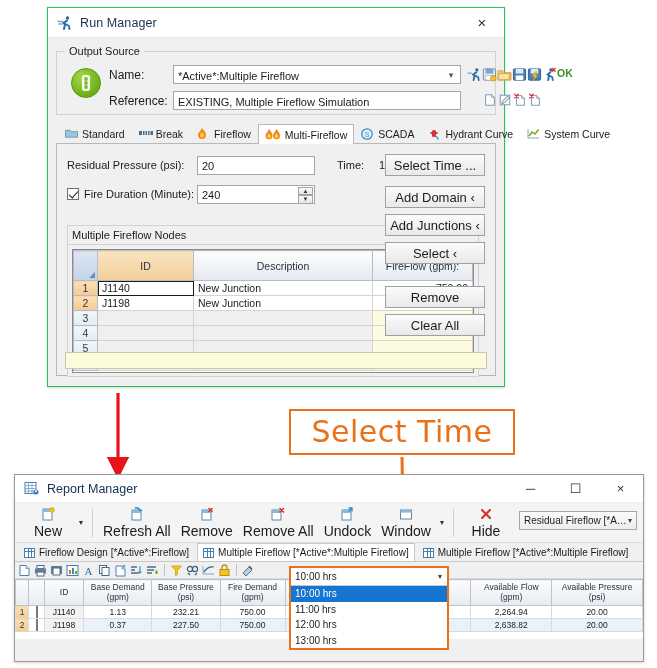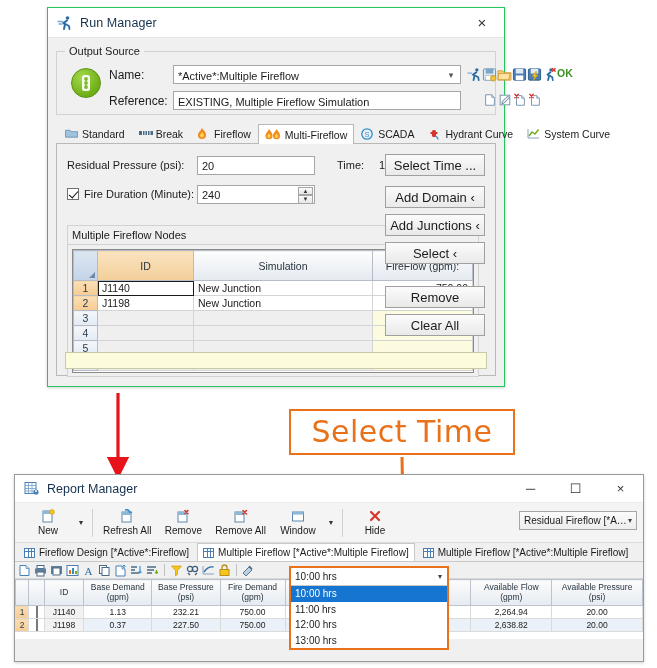--- a/index.html
+++ b/index.html
@@ -180,21 +180,21 @@
 
   .ribbon{
     height:40px; background:#f4f4f4; border-bottom:1px solid #dcdcdc;
     display:flex; align-items:center; padding:0 6px; position:relative;
   }
   .rb-item{
     display:flex; flex-direction:column; align-items:center; justify-content:center;
     min-width:54px; height:38px; cursor:pointer; padding:0 5px;
   }
   .rb-ic{ width:16px;height:15px; position:relative; margin-bottom:1px;}
-  .rb-lab{ font-size:10px; color:#1b1b1b; white-space:nowrap;text-align:center;}
+  .rb-lab{ font-size:14px; color:#1b1b1b; white-space:nowrap;text-align:center;}
   .rb-split{ width:12px; display:flex; align-items:center; justify-content:center;
     height:38px; font-size:7px; color:#333; cursor:pointer;}
   .rb-sep{ width:1px; height:28px; background:#d0d0d0; margin:0 5px;}
   .rb-combo{
     position:absolute; right:6px; top:8px; width:118px; height:19px;
     background:linear-gradient(#fbfbfb,#ededed); border:1px solid #a6a6a6;
     font-size:10px; padding-left:4px; display:flex; align-items:center; cursor:pointer;
   }
 
   .rep-tabs{
@@ -478,21 +478,21 @@
       <div class="btn" id="select-time-btn">Select Time ...</div>
 
       <div class="groupbox" id="nodes-group">
         <div class="ng-title">Multiple Fireflow Nodes</div>
         <div class="gridwrap">
           <table class="grid">
             <tbody>
                 <tr>
               <th class="corner"></th>
               <th class="c-id">ID</th>
-              <th>Simulation</th>
+              <th>Description</th>
               <th class="c-ff">FireFlow (gpm):</th>
             </tr>
             <tr class="filled">
               <td class="rn">1</td>
               <td class="sel">J1140</td>
               <td>New Junction</td>
               <td class="ffcell">750.00</td>
             </tr>
             <tr class="filled">
               <td class="rn">2</td>
@@ -620,20 +620,30 @@
       <span class="rb-ic">
         <svg width="16" height="15" viewBox="0 0 16 15">
             <rect x="2" y="3" width="9" height="10" fill="#fff" stroke="#5b87ac"></rect>
             <rect x="2" y="3" width="9" height="3" fill="#8fb8d6"></rect>
             <path d="M10 1.5 l3.5 3.5 M13.5 1.5 l-3.5 3.5" stroke="#d9342b" stroke-width="1.6" stroke-linecap="round"></path>
           </svg>
       </span>
       <span class="rb-lab">Remove All</span>
     </div>
 
+    <div class="rb-item">
+      <span class="rb-ic">
+        <svg width="16" height="15" viewBox="0 0 16 15">
+            <rect x="3" y="3" width="9" height="10" fill="#fff" stroke="#5b87ac"></rect>
+            <rect x="3" y="3" width="9" height="3" fill="#8fb8d6"></rect>
+            <path d="M10 4 l3-3 M13 1 h-3 M13 1 v3" stroke="#2b8fd0" stroke-width="1.4" fill="none" stroke-linecap="round"></path>
+          </svg>
+      </span>
+      <span class="rb-lab">Undock</span>
+    </div>
 
     <div class="rb-item">
       <span class="rb-ic">
         <svg width="16" height="15" viewBox="0 0 16 15">
             <rect x="2.5" y="3" width="11" height="9" fill="#fff" stroke="#5b87ac"></rect>
             <rect x="2.5" y="3" width="11" height="2.6" fill="#8fb8d6"></rect>
           </svg>
       </span>
       <span class="rb-lab">Window</span>
     </div>

